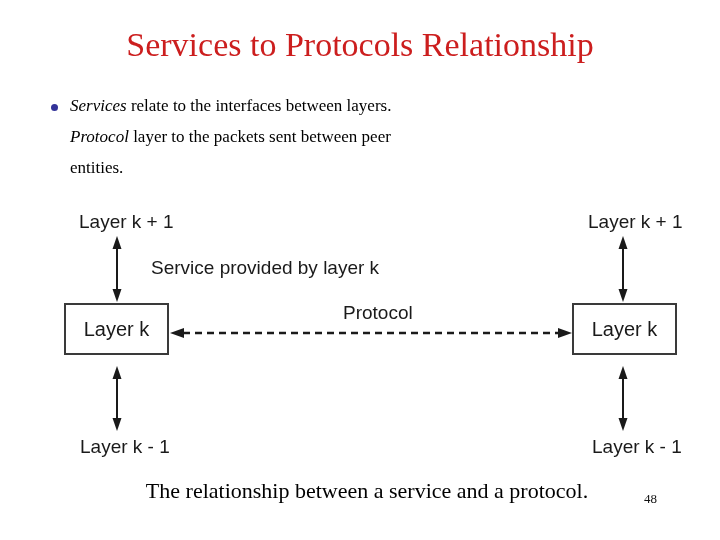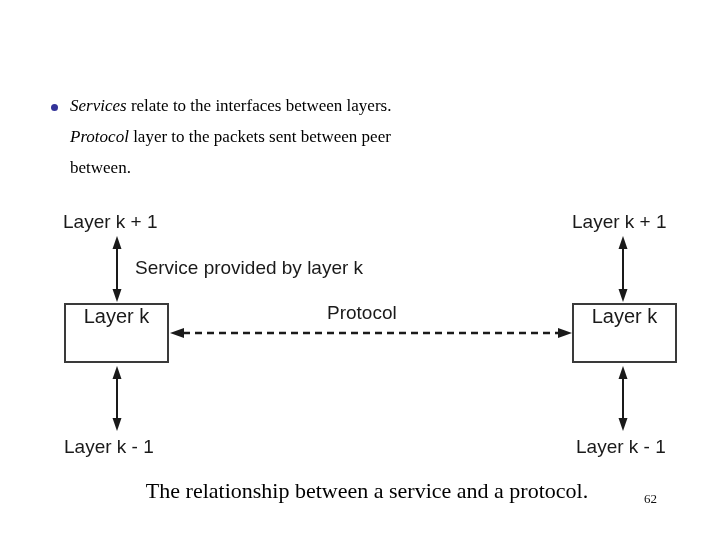--- a/index.html
+++ b/index.html
@@ -50,29 +50,31 @@
   .bullet-text .line { display: block; }
   .bullet-text .ital { font-style: italic; }
 
   
   .dg-label {
     position: absolute;
     font-family: "Liberation Sans", sans-serif;
     font-size: 19px;
     color: #1a1a1a;
     white-space: nowrap;
+    margin-left: 16px;
   }
   .dg-box {
     position: absolute;
     width: 105px;
-    height: 60px;
+    height: 52px;
     box-sizing: border-box;
     border: 2px solid #3a3a3a;
     background: #ffffff;
     display: flex;
+    align-items: center;
     justify-content: center;
     font-family: "Liberation Sans", sans-serif;
     font-size: 20px;
     color: #1a1a1a;
   }
   .arrows-svg {
     position: absolute;
     left: 0;
     top: 0;
     width: 720px;
@@ -96,26 +98,27 @@
     font-family: "Liberation Serif", serif;
     font-size: 13px;
     color: #111111;
   }
 </style>
 </head>
 <body>
 
 <div class="slide">
 
+  <h1 class="title">Services to Protocols Relationship</h1>
 
   <span class="bullet-dot"></span>
   <div class="bullet-text">
     <span class="line"><span class="ital">Services</span><span> relate to the interfaces between layers.</span></span>
     <span class="line"><span class="ital">Protocol</span><span> layer to the packets sent between peer</span></span>
-    <span class="line">between.</span>
+    <span class="line">entities.</span>
   </div>
 
   <div class="dg-label" style="left:63px; top:211px;">Layer k + 1</div>
   <div class="dg-label" style="left:572px; top:211px;">Layer k + 1</div>
   <div class="dg-label" style="left:135px; top:257px;">Service provided by layer k</div>
   <div class="dg-label" style="left:327px; top:302px;">Protocol</div>
   <div class="dg-label" style="left:64px; top:436px;">Layer k - 1</div>
   <div class="dg-label" style="left:576px; top:436px;">Layer k - 1</div>
 
   <div class="dg-box" style="left:64px; top:303px;">
@@ -152,15 +155,15 @@
     </g>
 
     <g stroke="#1a1a1a" fill="#1a1a1a">
       <line x1="183" y1="333" x2="559" y2="333" stroke-width="2.5" stroke-dasharray="7,5"></line>
       <polygon points="170,333 184,328 184,338" stroke="none"></polygon>
       <polygon points="572,333 558,328 558,338" stroke="none"></polygon>
     </g>
   </svg>
 
   <div class="caption">The relationship between a service and a protocol.</div>
-  <div class="page-number">62</div>
+  <div class="page-number">48</div>
 
 </div>
 
 </body></html>

